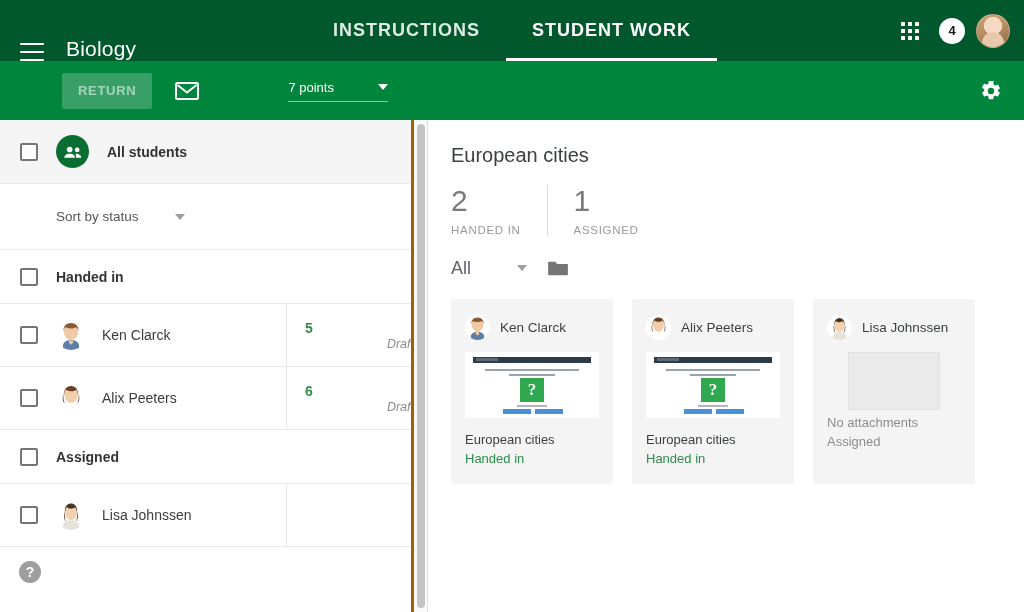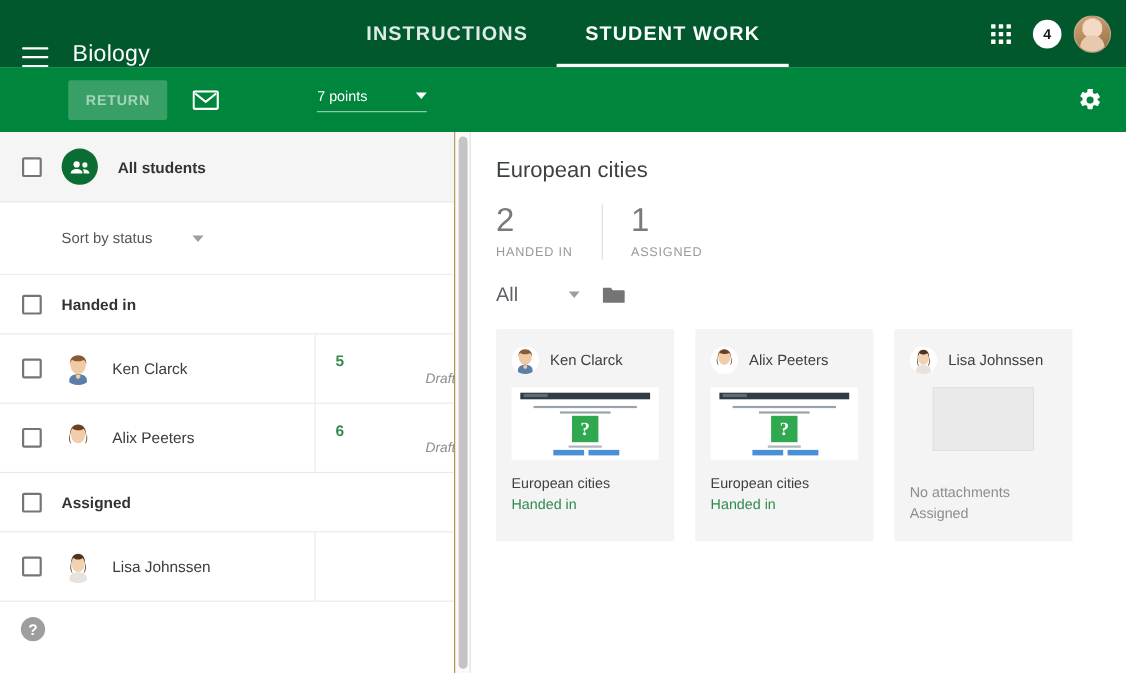--- a/index.html
+++ b/index.html
@@ -99,21 +99,21 @@
   }
   .gear-btn {
     position: absolute; right: 20px; width: 26px; height: 26px; cursor: pointer;
     display: flex; align-items: center; justify-content: center;
   }
 
   
   .left-panel {
     position: absolute; left: 0; top: 120px; width: 414px; height: 492px;
     background: #ffffff; overflow: hidden;
-    border-right: 1px solid #a16207;
+    border-right: 3px solid #a16207;
   }
   .row {
     position: relative; display: flex; align-items: center;
     border-bottom: 1px solid #e8e8e8;
   }
   .row-all {
     height: 64px; background: #f5f5f5; border-bottom: 1px solid #e8e8e8;
   }
   .chk {
     width: 18px; height: 18px; border: 2px solid #757575; border-radius: 2px;
@@ -210,21 +210,21 @@
   .thumb .t-line { position: absolute; height: 2px; background: #9aa3ab; }
   .thumb .t-q {
     position: absolute; left: 55px; top: 26px; width: 24px; height: 24px; background: #2fa84f;
     color: #ffffff; font-size: 17px; font-weight: bold; display: flex;
     align-items: center; justify-content: center; font-family: "Liberation Serif", serif;
   }
   .thumb .t-cap { position: absolute; height: 2px; background: #b0b6bb; }
   .thumb .t-btn { position: absolute; top: 57px; height: 5px; background: #4a90d9; }
   .card-title { font-size: 13px; color: #3c4043; margin-top: 14px; }
   .card-status { font-size: 13px; color: #2e8b4c; margin-top: 4px; }
-  .card-sub-grey { font-size: 13px; color: #8d8d8d; margin-top: 30px; }
+  .card-sub-grey { font-size: 13px; color: #8d8d8d; margin-top: 5px; }
   .card-sub-grey2 { font-size: 13px; color: #8d8d8d; margin-top: 4px; }
 </style>
 </head>
 <body>
 
 <div class="topbar">
   <div class="hamburger">
     <i></i>
       <i></i>
       <i></i>

